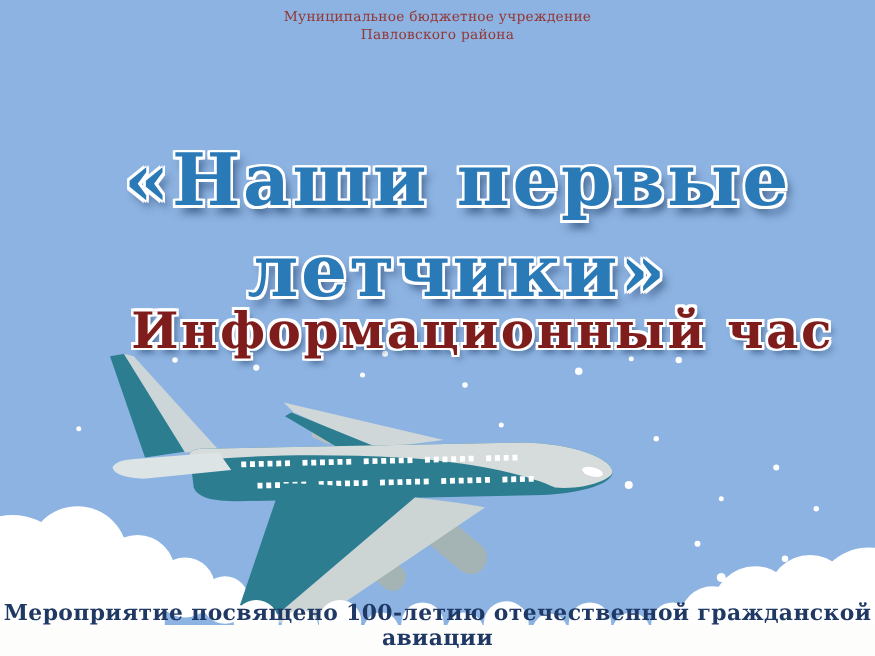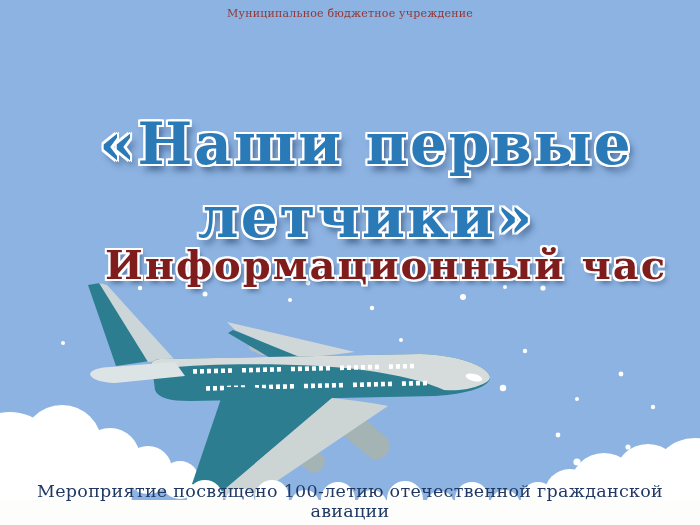--- a/index.html
+++ b/index.html
@@ -43,21 +43,21 @@
       -2px -2px 0 #fff, 2px -2px 0 #fff, -2px 2px 0 #fff, 2px 2px 0 #fff,
       -2px 0 0 #fff, 2px 0 0 #fff, 0 -2px 0 #fff, 0 2px 0 #fff,
       3px 4px 5px rgba(23,54,93,.6);
     margin-left: 36px;
   }
   .footer{
     top:481px;
     z-index:3;
     color:#1f3864;
     font-size:17.5px;
-    font-weight:normal;
+    font-weight:bold;
     letter-spacing:.3px;
   }
 </style>
 </head>
 <body>
 
 <div class="slide">
 
   <svg class="sky-svg" viewBox="0 0 700 525">
 
@@ -153,20 +153,21 @@
       <circle cx="440" cy="505" r="14"></circle>
       <circle cx="472" cy="499" r="17"></circle>
       <circle cx="505" cy="505" r="15"></circle>
       <circle cx="538" cy="499" r="17"></circle>
       <rect x="0" y="500" width="700" height="25" fill="#fdfdfc"></rect>
     </g>
   </svg>
 
   <div class="txt header">
     <div>Муниципальное бюджетное учреждение</div>
+    <div>Павловского района</div>
   </div>
 
   <h1 class="txt title">
     <div>«Наши первые</div>
     <div>летчики»</div>
   </h1>
 
   <div class="txt subtitle">Информационный час</div>
 
   <div class="txt footer">Мероприятие посвящено 100-летию отечественной гражданской авиации</div>

